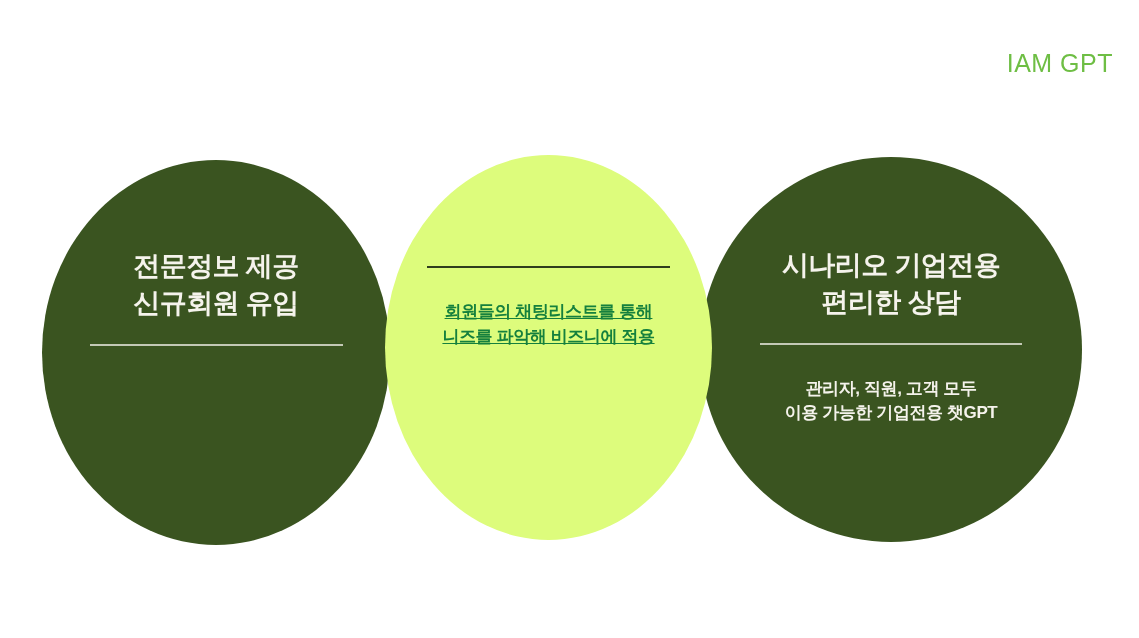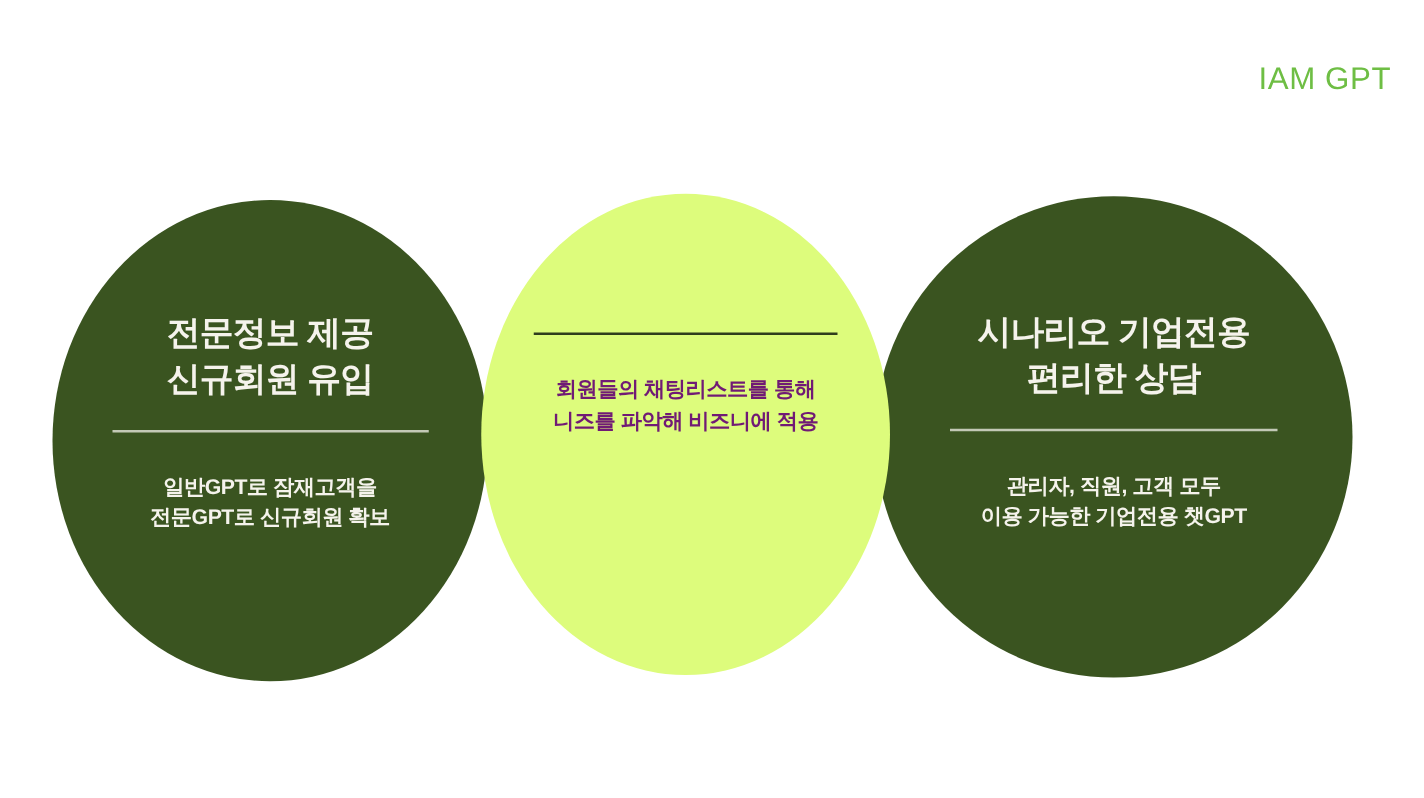--- a/index.html
+++ b/index.html
@@ -118,38 +118,36 @@
     left: 385px;
     top: 155px;
     width: 327px;
     height: 385px;
     background: #ddfc7c;
     padding-top: 90px;
     z-index: 2;
   }
   #circle-2 .title { color: #111111; }
   #circle-2 .divider { background: #2f3d1d; width: 243px; }
-  #circle-2 .body { color: #701a75; }
+  #circle-2 .body { color: #15803d; text-decoration: underline; }
 </style>
 </head>
 <body>
 
 <div id="slide">
 
   <div class="brand">IAM GPT</div>
 
 
   <div class="circles">
 
     <div class="circle" id="circle-1">
       <div class="title">전문정보 제공
 신규회원 유입</div>
       <div class="divider"></div>
-      <div class="body">일반GPT로 잠재고객을
-전문GPT로 신규회원 확보</div>
     </div>
 
     <div class="circle" id="circle-3">
       <div class="title">시나리오 기업전용
 편리한 상담</div>
       <div class="divider"></div>
       <div class="body">관리자, 직원, 고객 모두
 이용 가능한 기업전용 챗GPT</div>
     </div>
 

